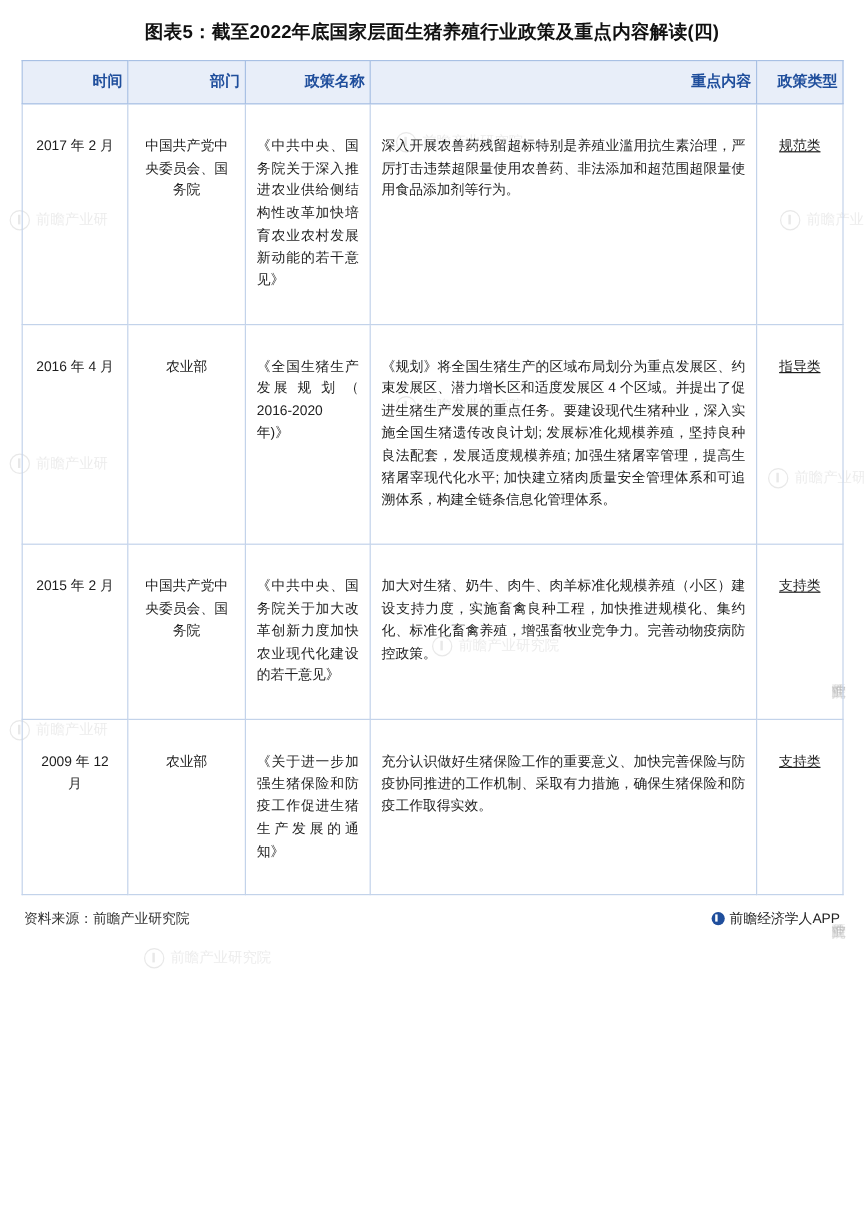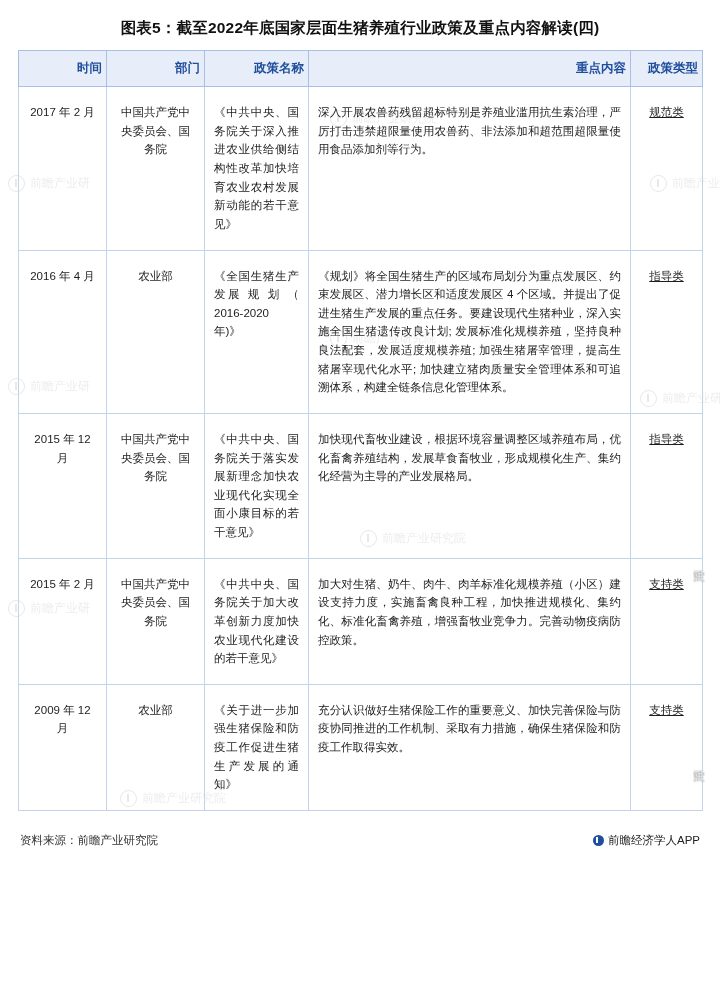--- a/index.html
+++ b/index.html
@@ -52,21 +52,21 @@
     font-weight: bold;
     border: 1px solid #a8c0e4;
     padding: 9px 4px;
     text-align: right;
     vertical-align: middle;
   }
   table.policy td {
     border: 1px solid #c3d3ea;
     font-size: 11.5px;
     line-height: 1.62;
-    padding: 16px 9px;
+    padding: 26px 9px;
     vertical-align: top;
     color: #1d1d1d;
     background: transparent;
   }
   td.col-time, td.col-dept, td.col-type {
     text-align: center;
     vertical-align: middle;
   }
   td.col-dept {
     text-align: center;
@@ -79,21 +79,21 @@
   td.col-content {
     text-align: justify;
     text-justify: inter-ideograph;
     margin-top: 32px;
   }
   td.col-type {
     white-space: nowrap;
     text-decoration: underline;
   }
   .footer {
-    margin-top: 22px;
+    margin-top: 12px;
     display: flex;
     justify-content: space-between;
     align-items: center;
     font-size: 11.5px;
     color: #333333;
     padding: 0 2px;
   }
   .footer .source { color: #333333; }
   .footer .brand { color: #222222; display: flex; align-items: center; gap: 4px; }
   .brand-mark {
@@ -225,27 +225,20 @@
         <td class="col-type">规范类</td>
       </tr>
       <tr>
         <td class="col-time">2016 年 4 月</td>
         <td class="col-dept">农业部</td>
         <td class="col-name">《全国生猪生产发展 规 划 （ 2016-2020 年)》</td>
         <td class="col-content">《规划》将全国生猪生产的区域布局划分为重点发展区、约束发展区、潜力增长区和适度发展区 4 个区域。并提出了促进生猪生产发展的重点任务。要建设现代生猪种业，深入实施全国生猪遗传改良计划; 发展标准化规模养殖，坚持良种良法配套，发展适度规模养殖; 加强生猪屠宰管理，提高生猪屠宰现代化水平; 加快建立猪肉质量安全管理体系和可追溯体系，构建全链条信息化管理体系。</td>
         <td class="col-type">指导类</td>
       </tr>
       <tr>
-        <td class="col-time">2015 年 12 月</td>
-        <td class="col-dept">中国共产党中央委员会、国务院</td>
-        <td class="col-name">《中共中央、国务院关于落实发展新理念加快农业现代化实现全面小康目标的若干意见》</td>
-        <td class="col-content">加快现代畜牧业建设，根据环境容量调整区域养殖布局，优化畜禽养殖结构，发展草食畜牧业，形成规模化生产、集约化经营为主导的产业发展格局。</td>
-        <td class="col-type">指导类</td>
-      </tr>
-      <tr>
         <td class="col-time">2015 年 2 月</td>
         <td class="col-dept">中国共产党中央委员会、国务院</td>
         <td class="col-name">《中共中央、国务院关于加大改革创新力度加快农业现代化建设的若干意见》</td>
         <td class="col-content">加大对生猪、奶牛、肉牛、肉羊标准化规模养殖（小区）建设支持力度，实施畜禽良种工程，加快推进规模化、集约化、标准化畜禽养殖，增强畜牧业竞争力。完善动物疫病防控政策。</td>
         <td class="col-type">支持类</td>
       </tr>
       <tr>
         <td class="col-time">2009 年 12 月</td>
         <td class="col-dept">农业部</td>
         <td class="col-name">《关于进一步加强生猪保险和防疫工作促进生猪生产发展的通知》</td>

